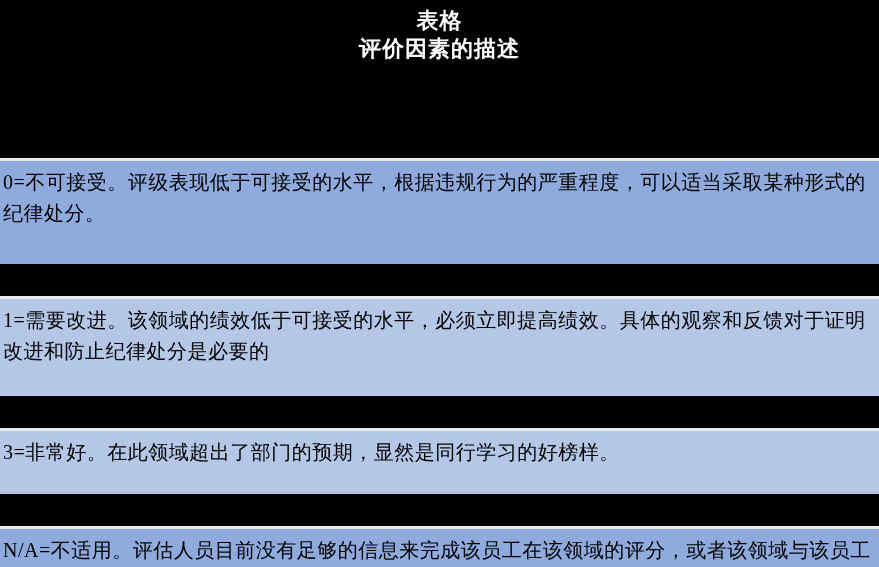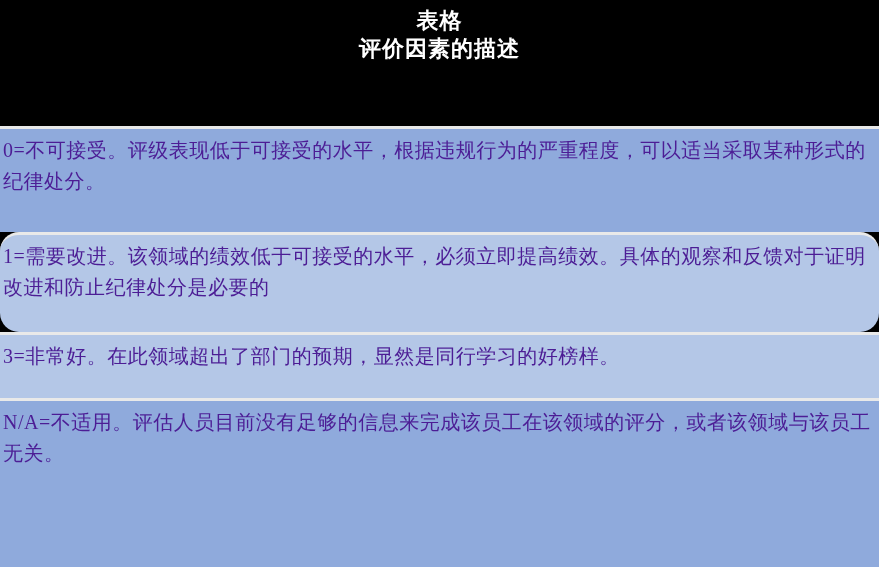--- a/index.html
+++ b/index.html
@@ -8,20 +8,21 @@
   .page {
     position: relative;
     width: 879px;
     height: 567px;
     margin: 0 auto;
     background: #000000;
     overflow: hidden;
     display: flex;
     flex-direction: column;
     font-family: "Liberation Serif", "DejaVu Serif", serif;
+    gap: 32px;
   }
 
   
   .header {
     height: 126px;
     background: #000000;
     color: #ffffff;
     text-align: center;
     font-family: "Liberation Sans", "DejaVu Sans", sans-serif;
     flex: 0 0 auto;
@@ -40,29 +41,29 @@
     letter-spacing: 1px;
   }
 
   
   .row {
     border-top: 3px solid #e9e9e9;
     box-sizing: border-box;
     padding: 6px 6px 0 3px;
     font-size: 20px;
     line-height: 31px;
-    color: #4c1d95;
+    color: #000000;
     letter-spacing: 0.5px;
     flex: 0 0 auto;
   }
   .row-medium { background: #8faadc; }
   .row-light  { background: #b4c7e7; }
 
   .row.r0 { height: 106px; }
-  .row.r1 { height: 100px; border-radius: 19px; }
+  .row.r1 { height: 100px; }
   .row.r2 { height: 74px;  }
   .row.r3 { height: 66px;  }
   .row.r4 { height: auto; flex: 1 1 auto; }
 </style>
 </head>
 <body>
 
 <div class="page">
 
   <div class="header">

